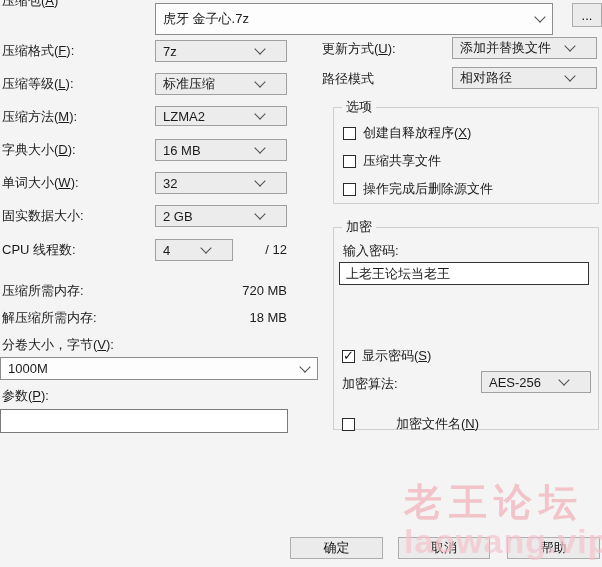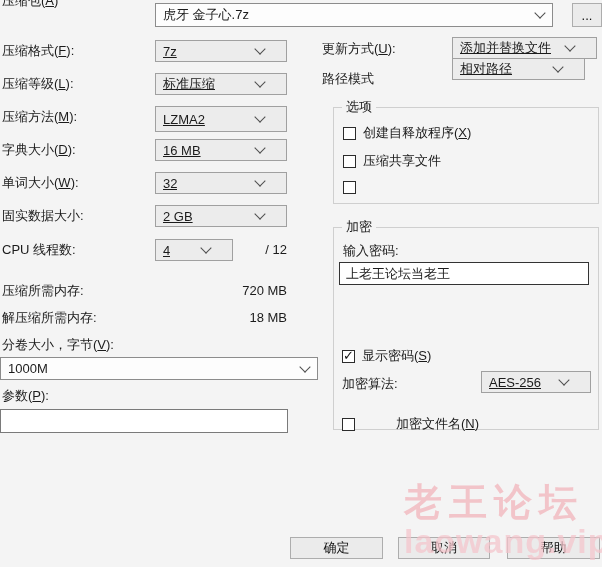--- a/index.html
+++ b/index.html
@@ -10,21 +10,21 @@
     font-size:13px;color:#1b1b1b;
     -webkit-font-smoothing:antialiased;
   }
   .abs{position:absolute;}
   .lbl{font-size:13px;line-height:16px;white-space:nowrap;}
   .lbl u{text-decoration:underline;}
   
   .dd{
     background:#ececec;border:1px solid #a0a0a0;box-sizing:border-box;
     display:flex;align-items:center;justify-content:space-between;
-    padding:0 22px 0 7px;cursor:default;text-decoration:underline;
+    padding:0 22px 0 7px;cursor:default;
   }
   .dd .val{white-space:nowrap;overflow:hidden;}
   
   .combo{
     background:#fdfdfd;border:1px solid #8c8c8c;box-sizing:border-box;
     display:flex;align-items:center;justify-content:space-between;
     padding:0 8px 0 7px;
   }
   .chev{
     width:7px;height:7px;flex:none;
@@ -59,42 +59,42 @@
     pointer-events:none;z-index:6;font-weight:bold;white-space:nowrap;
   }
   .wm1{font-size:38px;letter-spacing:7px;color:rgba(241,178,185,0.72);text-align:right;}
   .wm2{font-size:34px;letter-spacing:1px;color:rgba(244,196,202,0.72);}
 </style>
 </head>
 <body>
 
 <div class="abs lbl" style="left:2px;top:-7px;"><span>压缩包(</span><u>A</u><span>)</span></div>
 
-<div class="abs combo" style="left:155px;top:3px;width:398px;height:24px;">
+<div class="abs combo" style="left:155px;top:3px;width:398px;height:32px;">
   <span class="val">虎牙 金子心.7z</span>
   <span class="chev"></span>
 </div>
 <div class="abs btn" style="left:572px;top:3px;width:30px;height:24px;">
     <span>...</span>
   </div>
 
 <div class="abs lbl" style="left:2px;top:43px;"><span>压缩格式(</span><u>F</u><span>):</span></div>
 <div class="abs dd" style="left:155px;top:40px;width:132px;height:22px;">
   <span class="val">7z</span>
     <span class="chev"></span>
 </div>
 
 <div class="abs lbl" style="left:2px;top:76px;"><span>压缩等级(</span><u>L</u><span>):</span></div>
 <div class="abs dd" style="left:155px;top:73px;width:132px;height:22px;">
   <span class="val">标准压缩</span>
     <span class="chev"></span>
 </div>
 
 <div class="abs lbl" style="left:2px;top:109px;"><span>压缩方法(</span><u>M</u><span>):</span></div>
-<div class="abs dd" style="left:155px;top:106px;width:132px;height:26px;">
+<div class="abs dd" style="left:155px;top:106px;width:132px;height:20px;">
   <span class="val">LZMA2</span>
     <span class="chev"></span>
 </div>
 
 <div class="abs lbl" style="left:2px;top:142px;"><span>字典大小(</span><u>D</u><span>):</span></div>
 <div class="abs dd" style="left:155px;top:139px;width:132px;height:22px;">
   <span class="val">16 MB</span>
     <span class="chev"></span>
 </div>
 
@@ -132,21 +132,21 @@
 <div class="abs lbl" style="left:2px;top:388px;"><span>参数(</span><u>P</u><span>):</span></div>
 <input class="abs txtin" style="left: 0px; top: 409px; width: 288px; height: 24px;" value="">
 
 <div class="abs lbl" style="left:322px;top:41px;"><span>更新方式(</span><u>U</u><span>):</span></div>
 <div class="abs dd" style="left:452px;top:37px;width:145px;height:22px;">
   <span class="val">添加并替换文件</span>
     <span class="chev"></span>
 </div>
 
 <div class="abs lbl" style="left:322px;top:71px;">路径模式</div>
-<div class="abs dd" style="left:452px;top:58px;width:133px;height:22px;">
+<div class="abs dd" style="left:452px;top:67px;width:145px;height:22px;">
   <span class="val">相对路径</span>
     <span class="chev"></span>
 </div>
 
 <div class="abs group" style="left:333px;top:107px;width:266px;height:97px;">
   <div class="gtitle">选项</div>
   <div class="abs cbrow" style="left:9px;top:45px;">
     <span class="cb">
         <span class="mark"></span>
       </span>
@@ -155,20 +155,21 @@
   <div class="abs cbrow" style="left:9px;top:17px;">
     <span class="cb">
         <span class="mark"></span>
       </span>
     <span class="lbl"><span>创建自释放程序(</span><u>X</u><span>)</span></span>
   </div>
   <div class="abs cbrow" style="left:9px;top:73px;">
     <span class="cb">
         <span class="mark"></span>
       </span>
+    <span class="lbl"><span>操作完成后删除源文件</span></span>
   </div>
 </div>
 
 <div class="abs group" style="left:333px;top:227px;width:266px;height:203px;">
   <div class="gtitle">加密</div>
 
   <div class="abs lbl" style="left:9px;top:15px;">输入密码:</div>
   <input class="abs txtin" style="left: 5px; top: 34px; width: 250px; height: 23px; border-color: rgb(51, 51, 51); font-family: Liberation Serif, serif;" value="上老王论坛当老王">
 
   <div class="abs cbrow" style="left:8px;top:120px;">

